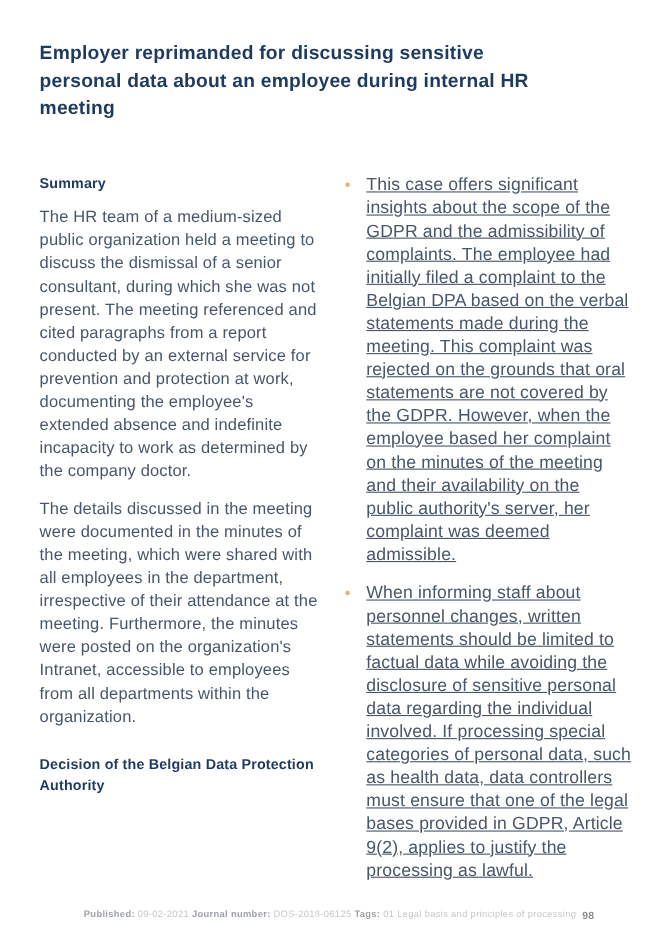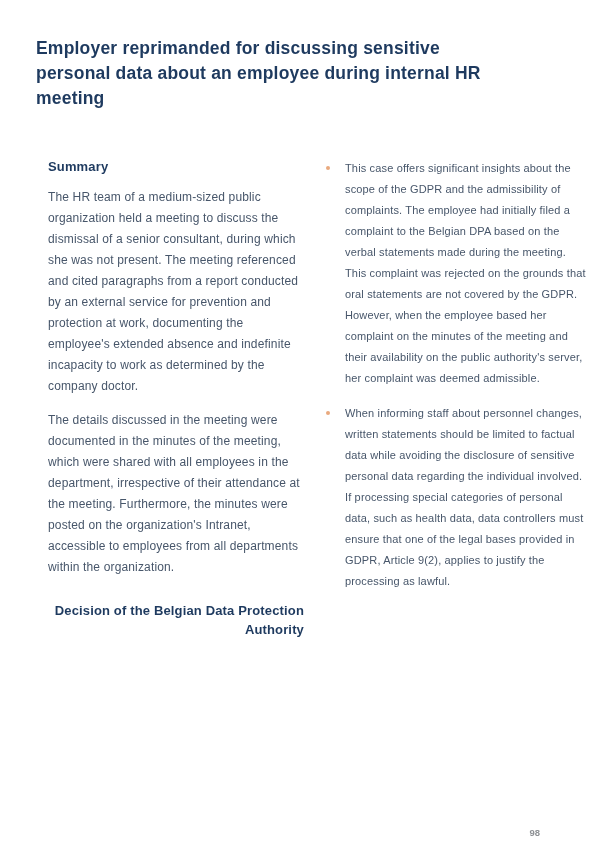--- a/index.html
+++ b/index.html
@@ -22,50 +22,50 @@
     font-size: 17.5px;
     font-weight: 700;
     line-height: 1.44;
     letter-spacing: 0.2px;
     max-width: 460px;
   }
   .columns {
     display: flex;
     margin-top: 46px;
     gap: 20px;
-    margin-left: 12px;
   }
   .col-left  { width: 256px; flex: 0 0 256px; }
   .col-right { width: 262px; flex: 0 0 262px; }
   h2.section-heading {
     color: #1e3a5f;
     font-size: 13px;
     font-weight: 700;
     line-height: 1.45;
     letter-spacing: 0.15px;
     margin-bottom: 11px;
   }
   p.body-text {
     color: #47566a;
-    font-size: 12px;
+    font-size: 15px;
     line-height: 21px;
     letter-spacing: 0.15px;
     margin-bottom: 13px;
   }
-  .section-decision { margin-top: 24px; text-align: right; }
+  .section-decision { margin-top: 24px; }
   .bold { font-weight: 700; }
   ul.remarks-list { list-style: none; }
   ul.remarks-list li {
     position: relative;
     padding-left: 21px;
     color: #47566a;
-    font-size: 11px;
+    font-size: 16px;
     line-height: 21px;
     letter-spacing: 0.15px;
     margin-bottom: 14px;
+    text-decoration: underline;
   }
   ul.remarks-list li .bullet-dot {
     position: absolute;
     left: 2px;
     top: 8px;
     width: 4px;
     height: 4px;
     border-radius: 50%;
     background: #e9a97e;
   }
@@ -123,16 +123,24 @@
         <ul class="remarks-list">
           <li><span class="bullet-dot"></span><span>This case offers significant insights about the scope of the GDPR and the admissibility of complaints. The employee had initially filed a complaint to the Belgian DPA based on the verbal statements made during the meeting. This complaint was rejected on the grounds that oral statements are not covered by the GDPR. However, when the employee based her complaint on the minutes of the meeting and their availability on the public authority's server, her complaint was deemed admissible.</span></li>
           <li><span class="bullet-dot"></span><span>When informing staff about personnel changes, written statements should be limited to factual data while avoiding the disclosure of sensitive personal data regarding the individual involved. If processing special categories of personal data, such as health data, data controllers must ensure that one of the legal bases provided in GDPR, Article 9(2), applies to justify the processing as lawful.</span></li>
         </ul>
       </section>
 
     </div>
 
   </div>
 
+  <div class="footer">
+    <span class="label">Published:</span>
+    <span class="value">09-02-2021</span>
+    <span class="label">Journal number:</span>
+    <span class="value">DOS-2018-06125</span>
+    <span class="label">Tags:</span>
+    <span class="value">01 Legal basis and principles of processing</span>
+  </div>
 
   <div class="page-number">98</div>
 
 </div>
 
 </body></html>

